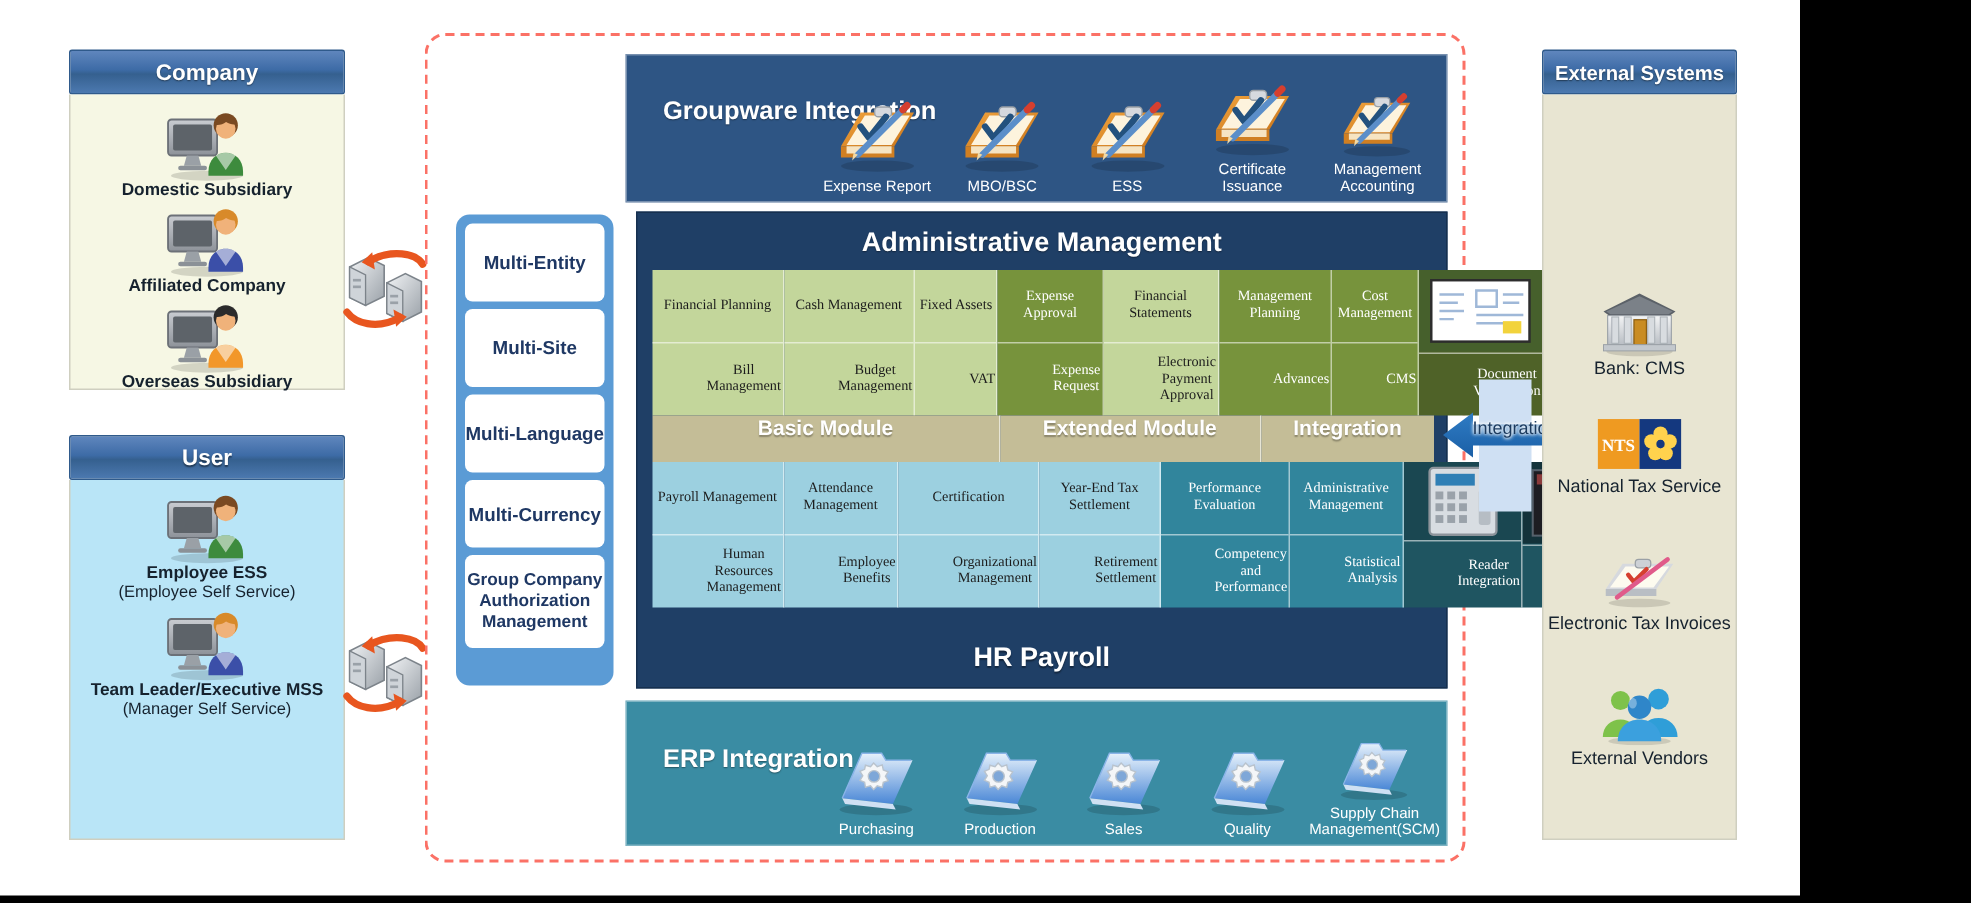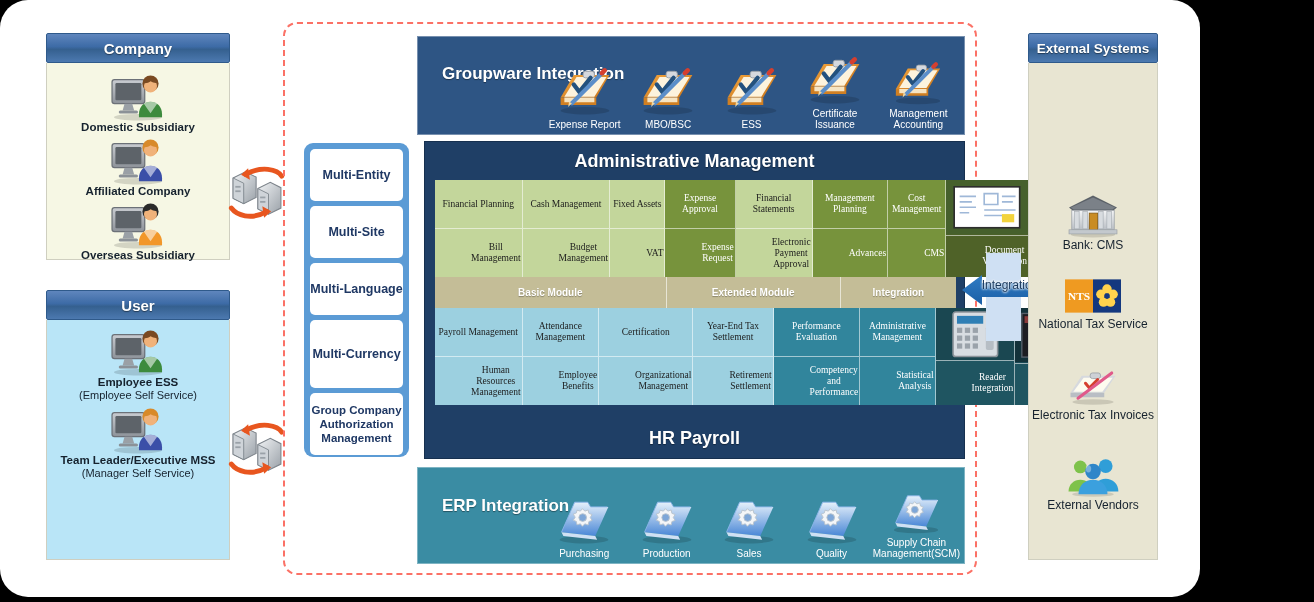--- a/index.html
+++ b/index.html
@@ -1,20 +1,20 @@
 <!DOCTYPE html>
 <html><head>
 <meta charset="utf-8">
 <title>ERP HR Architecture Diagram</title>
 <style>
   html,body{margin:0;padding:0;background:#000;}
   body{width:1314px;height:602px;overflow:hidden;
        font-family:"Liberation Sans","DejaVu Sans",sans-serif;}
 
-  #canvas{position:absolute;left:0;top:0;width:1200px;height:597px;background:#ffffff;border-radius:28px;}
+  #canvas{position:absolute;left:0;top:0;width:1200px;height:597px;background:#ffffff;}
 
   
   .panel{position:absolute;}
   .panel-header{
     height:30px;line-height:30px;text-align:center;color:#fff;font-weight:bold;font-size:15px;
     background:linear-gradient(to bottom,#5f86bd 0%,#3d6ba6 45%,#35608f 55%,#4c79b0 100%);
     border:1px solid #2f5a8b;border-radius:2px;
     text-shadow:0 1px 1px rgba(0,0,0,.45);
     box-sizing:border-box;
   }
@@ -75,22 +75,22 @@
   .g-ext{background:#77933c;color:#fff;}
   .g-int{background:#4f6228;color:#fff;}
   .h-basic{background:#9cd0e0;}
   .h-ext{background:#31859c;color:#fff;}
   .h-int{background:#1f5561;color:#fff;}
   .g-ext .cell,.g-int .cell,.h-ext .cell,.h-int .cell{color:#fff;}
 
   .thumb{width:100%;height:100%;display:block;}
 
   #module-band{position:absolute;left:10px;top:135px;width:521px;height:31px;display:flex;}
-  .band{display:flex;align-items:center;justify-content:center;color:#fff;font-weight:bold;
-        font-size:10px;background:#c4bd97;border-right:1px solid rgba(255,255,255,.6);
+  .band{display:flex;justify-content:center;color:#fff;font-weight:bold;
+        font-size:14px;background:#c4bd97;border-right:1px solid rgba(255,255,255,.6);
         text-shadow:0 1px 1px rgba(0,0,0,.3);}
   .band:last-child{border-right:none;}
 
   
   #int-box{position:absolute;left:986px;top:253px;width:35px;height:88px;background:#cfe0f3;}
   #int-arrow{position:absolute;left:960px;top:268px;width:100px;height:44px;}
   #int-label{position:absolute;left:960px;top:278px;width:100px;text-align:center;
              font-size:12px;color:#1b3a5e;text-shadow:0 0 3px #fff,0 0 3px #fff,0 0 2px #fff;}
 
   
@@ -398,21 +398,21 @@
   <div id="feature-col">
     <div class="feature" style="height:52px;">
       <span>Multi-Entity</span>
       </div>
     <div class="feature" style="height:52px;">
       <span>Multi-Site</span>
       </div>
     <div class="feature" style="height:52px;">
       <span>Multi-Language</span>
       </div>
-    <div class="feature" style="height:68px;justify-content:center;">
+    <div class="feature" style="height:45px;justify-content:center;">
       <span>Multi-Currency</span>
       </div>
     <div class="feature" style="height:62px;font-size:11.5px;">
       <span>Group Company Authorization Management</span>
       </div>
   </div>
 
   <div class="strip" id="groupware">
     <div class="strip-title">Groupware Integration</div>
     <div class="strip-items">

